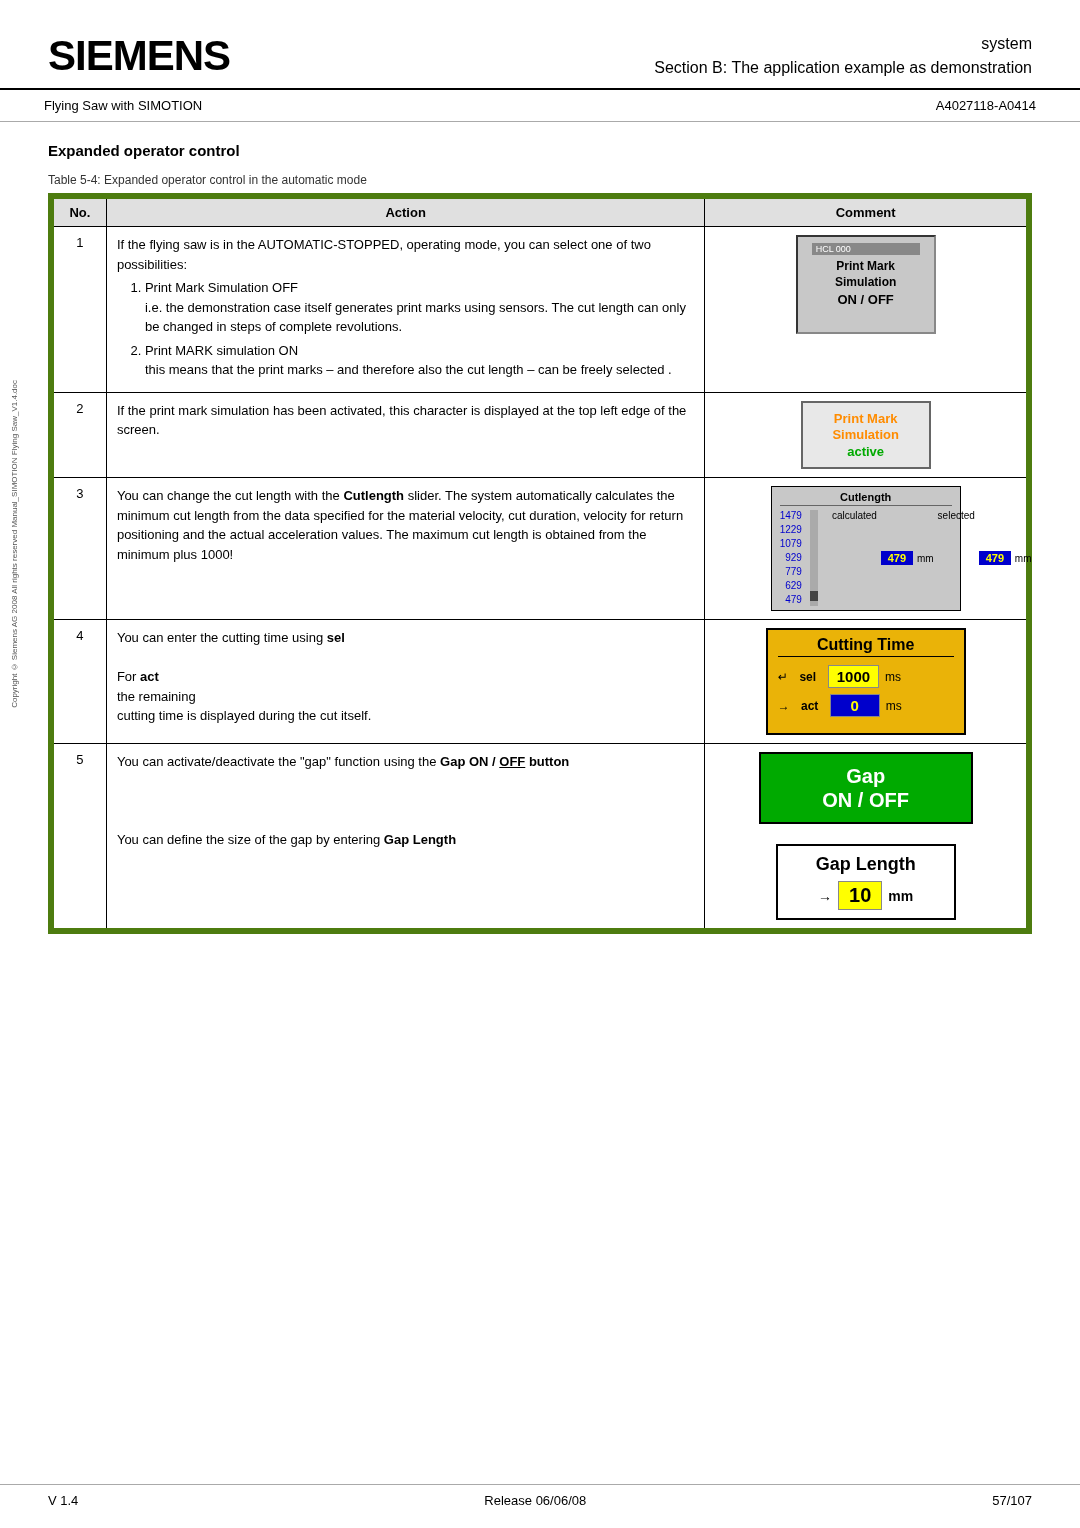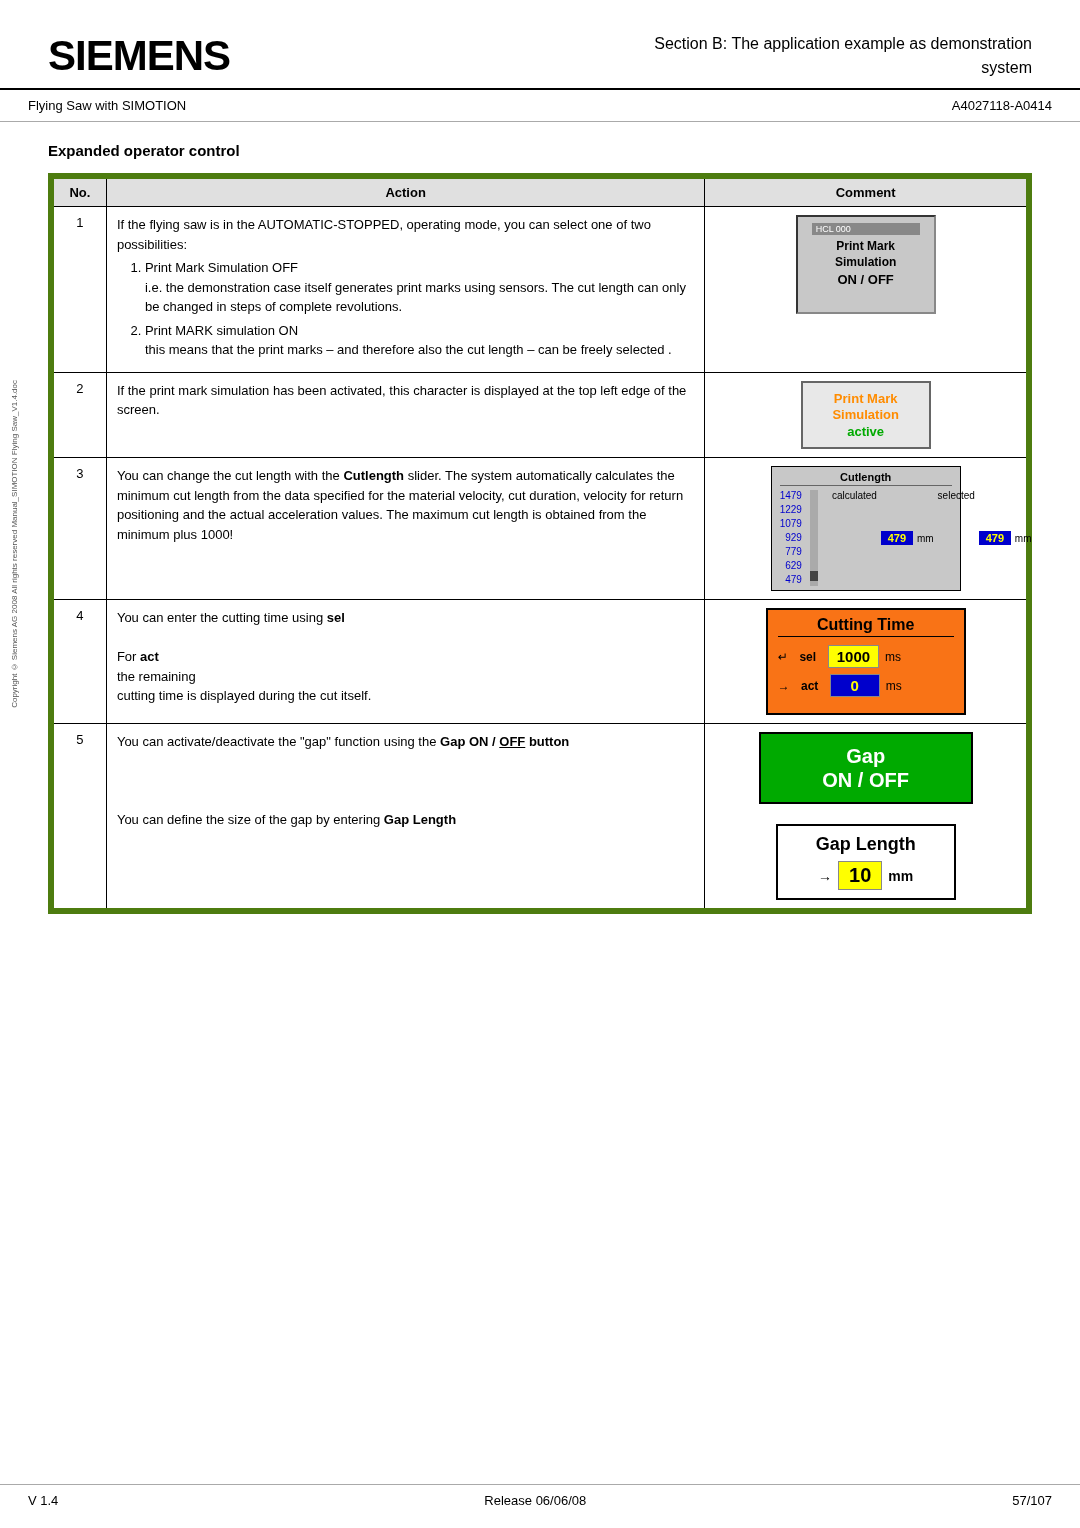--- a/index.html
+++ b/index.html
@@ -40,21 +40,21 @@
       flex: 1;
       text-align: right;
       font-size: 16px;
       line-height: 1.5;
       margin-top: 4px;
     }
     
     .sub-header {
       display: flex;
       justify-content: space-between;
-      padding: 8px 28px;
+      padding: 8px 44px;
       font-size: 13px;
       border-bottom: 1px solid #aaa;
     }
     
     .main-content {
       padding: 20px 48px 20px 48px;
     }
     .section-title {
       font-size: 15px;
       font-weight: bold;
@@ -203,21 +203,21 @@
     }
     .cutlength-label {
       font-size: 10px;
     }
 
     
     .cutting-time-widget {
       border: 2px solid #000;
       padding: 6px 10px 10px 10px;
       width: 200px;
-      background: #f97316;
+      background: #eab308;
     }
     .ct-title {
       font-size: 16px;
       font-weight: bold;
       margin-bottom: 8px;
       border-bottom: 1px solid #000;
       padding-bottom: 2px;
     }
     .ct-row {
       display: flex;
@@ -303,21 +303,21 @@
     }
 
     
     .footer {
       position: absolute;
       bottom: 20px;
       left: 0;
       right: 0;
       display: flex;
       justify-content: space-between;
-      padding: 0 28px;
+      padding: 0 48px;
       font-size: 13px;
       border-top: 1px solid #aaa;
       padding-top: 8px;
     }
 
     
     .side-copyright {
       position: absolute;
       left: 10px;
       top: 380px;
@@ -350,32 +350,33 @@
 <div class="page">
 
   <div class="side-copyright">
     <span>Copyright © Siemens AG 2008 All rights reserved
 Manual_SIMOTION Flying Saw_V1.4.doc</span>
   </div>
 
   <div class="header">
     <div class="siemens-logo">SIEMENS</div>
     <div class="header-title">
+      <div>system</div>
       <div>Section B:  The application example as demonstration</div>
-      <div>system</div>
     </div>
   </div>
 
   <div class="sub-header">
     <span>Flying Saw with SIMOTION</span>
     <span>A4027118-A0414</span>
   </div>
 
   <div class="main-content">
     <div class="section-title">Expanded operator control</div>
+    <div class="table-caption">Table 5-4: Expanded operator control in the automatic mode</div>
 
     <table class="main-table">
       <thead>
         <tr>
           <th class="no-col">No.</th>
           <th class="action-col">Action</th>
           <th class="comment-col">Comment</th>
         </tr>
       </thead>
       <tbody>

